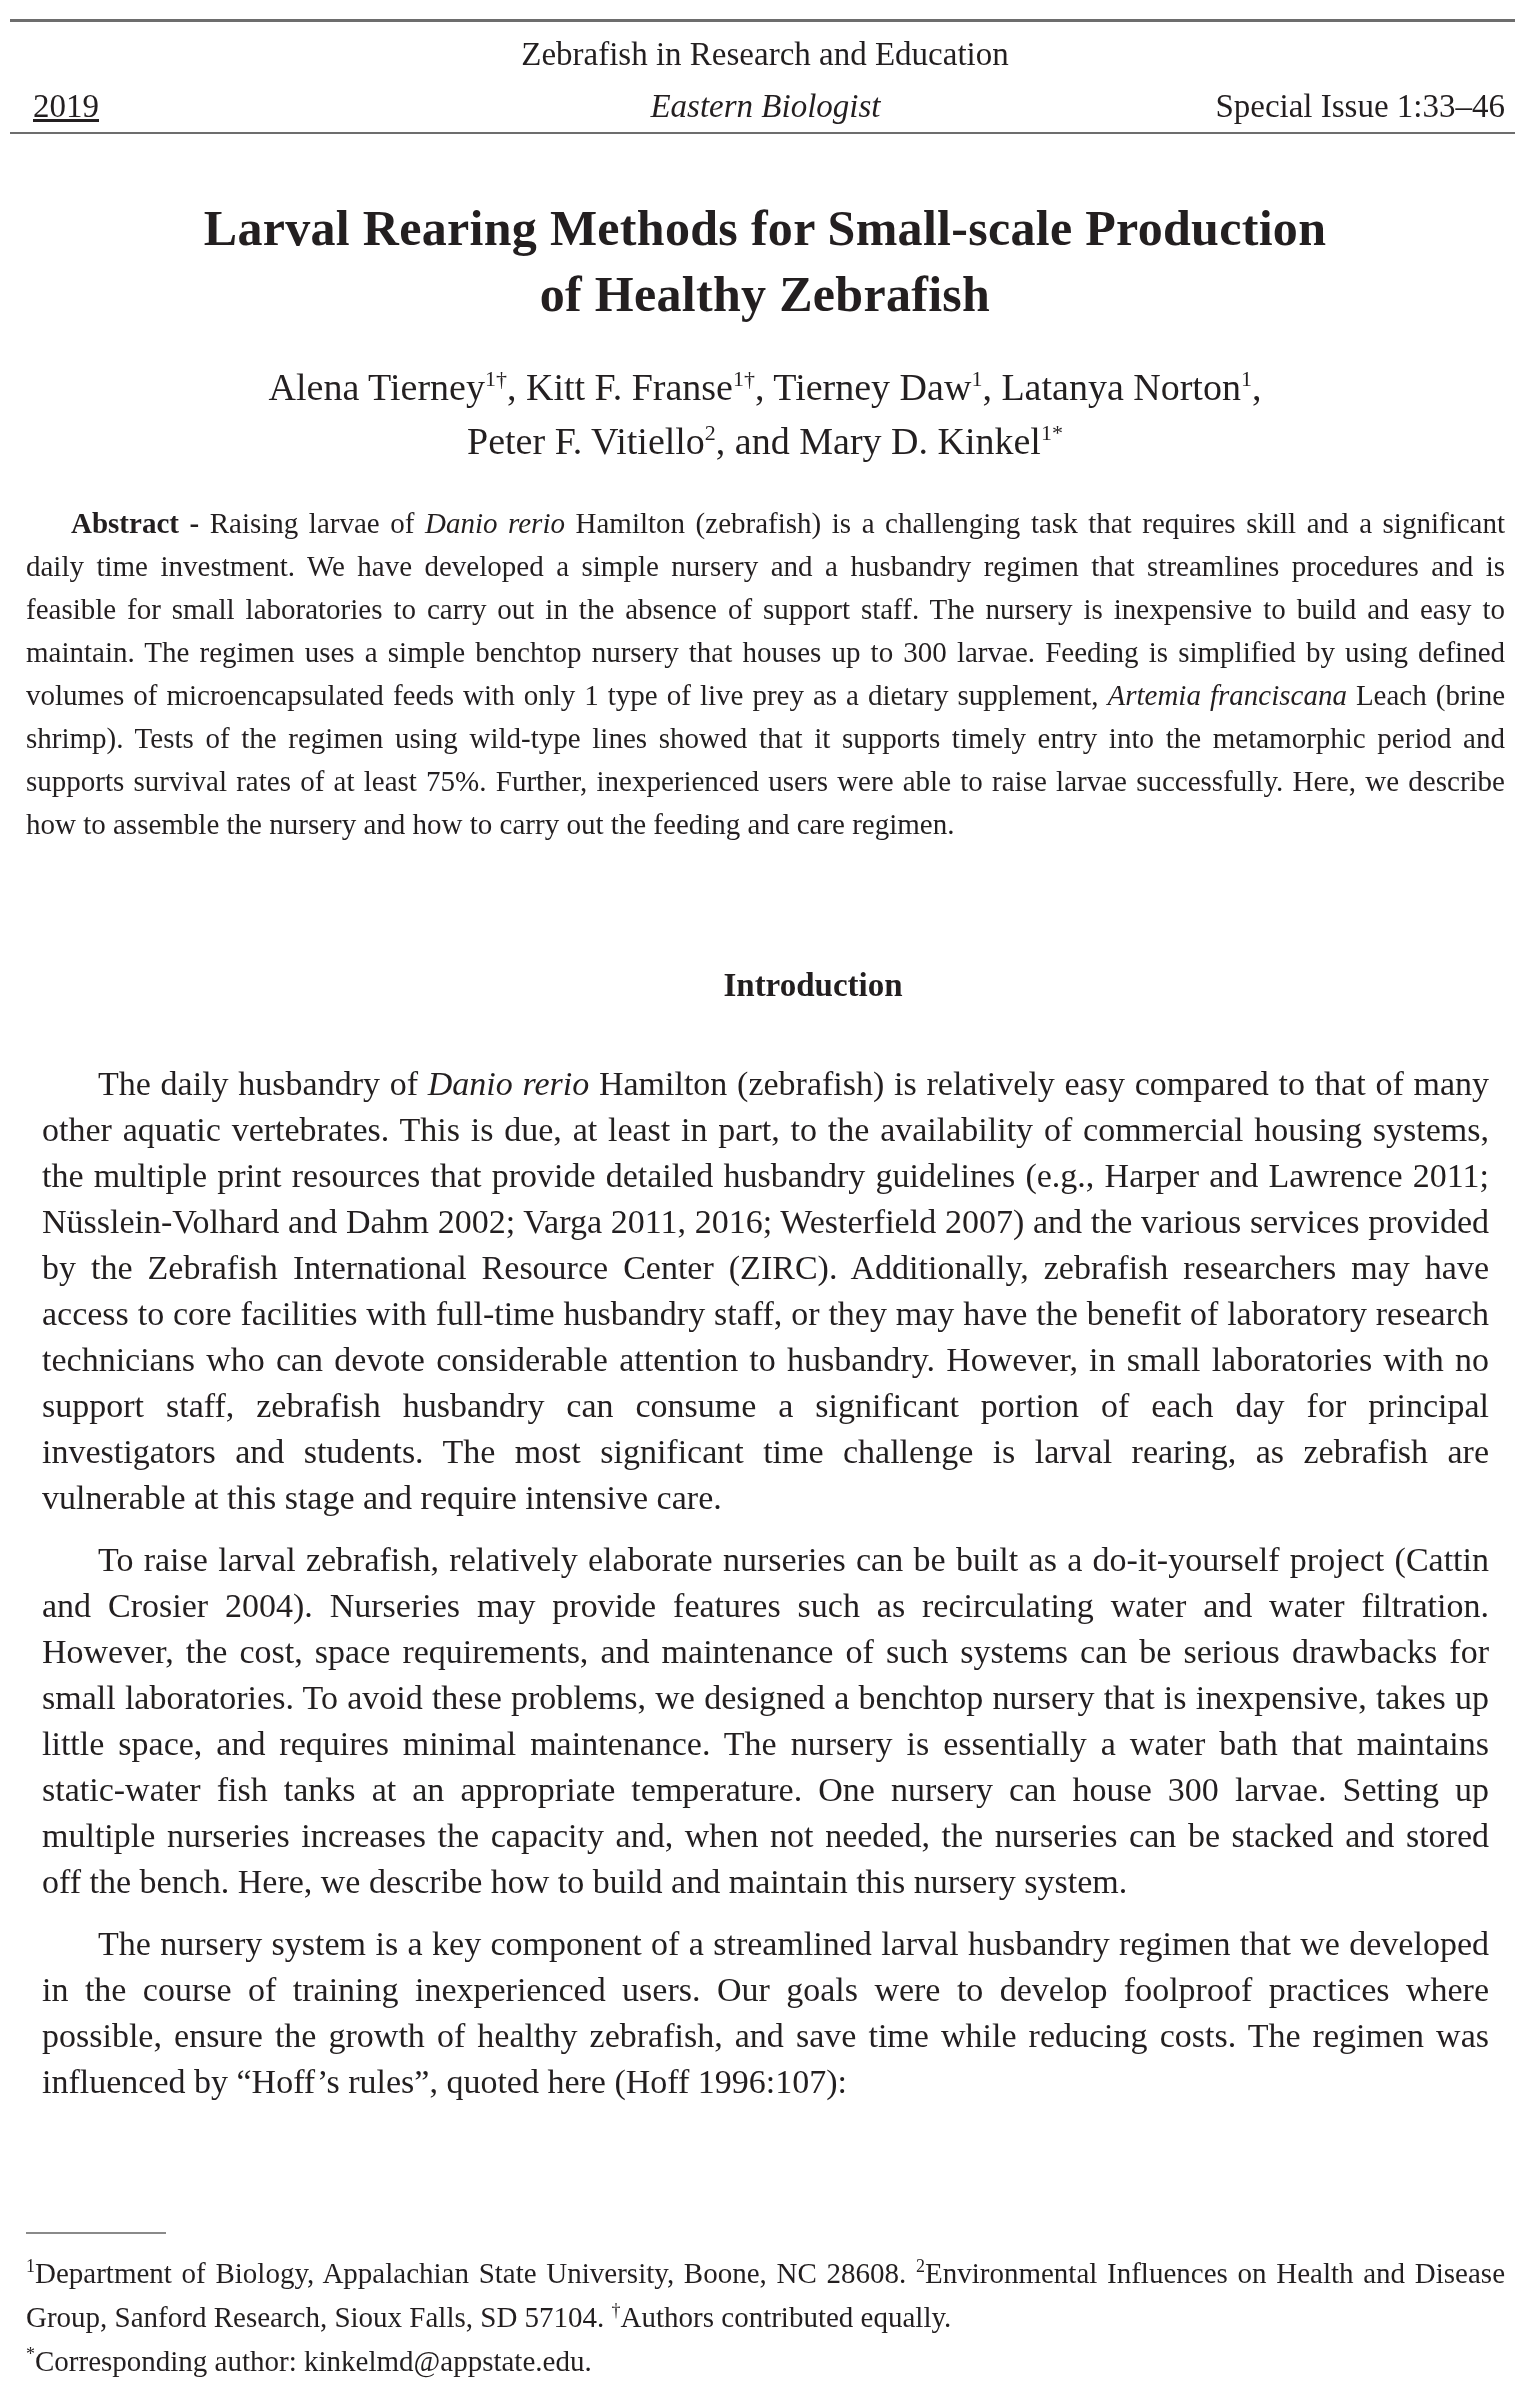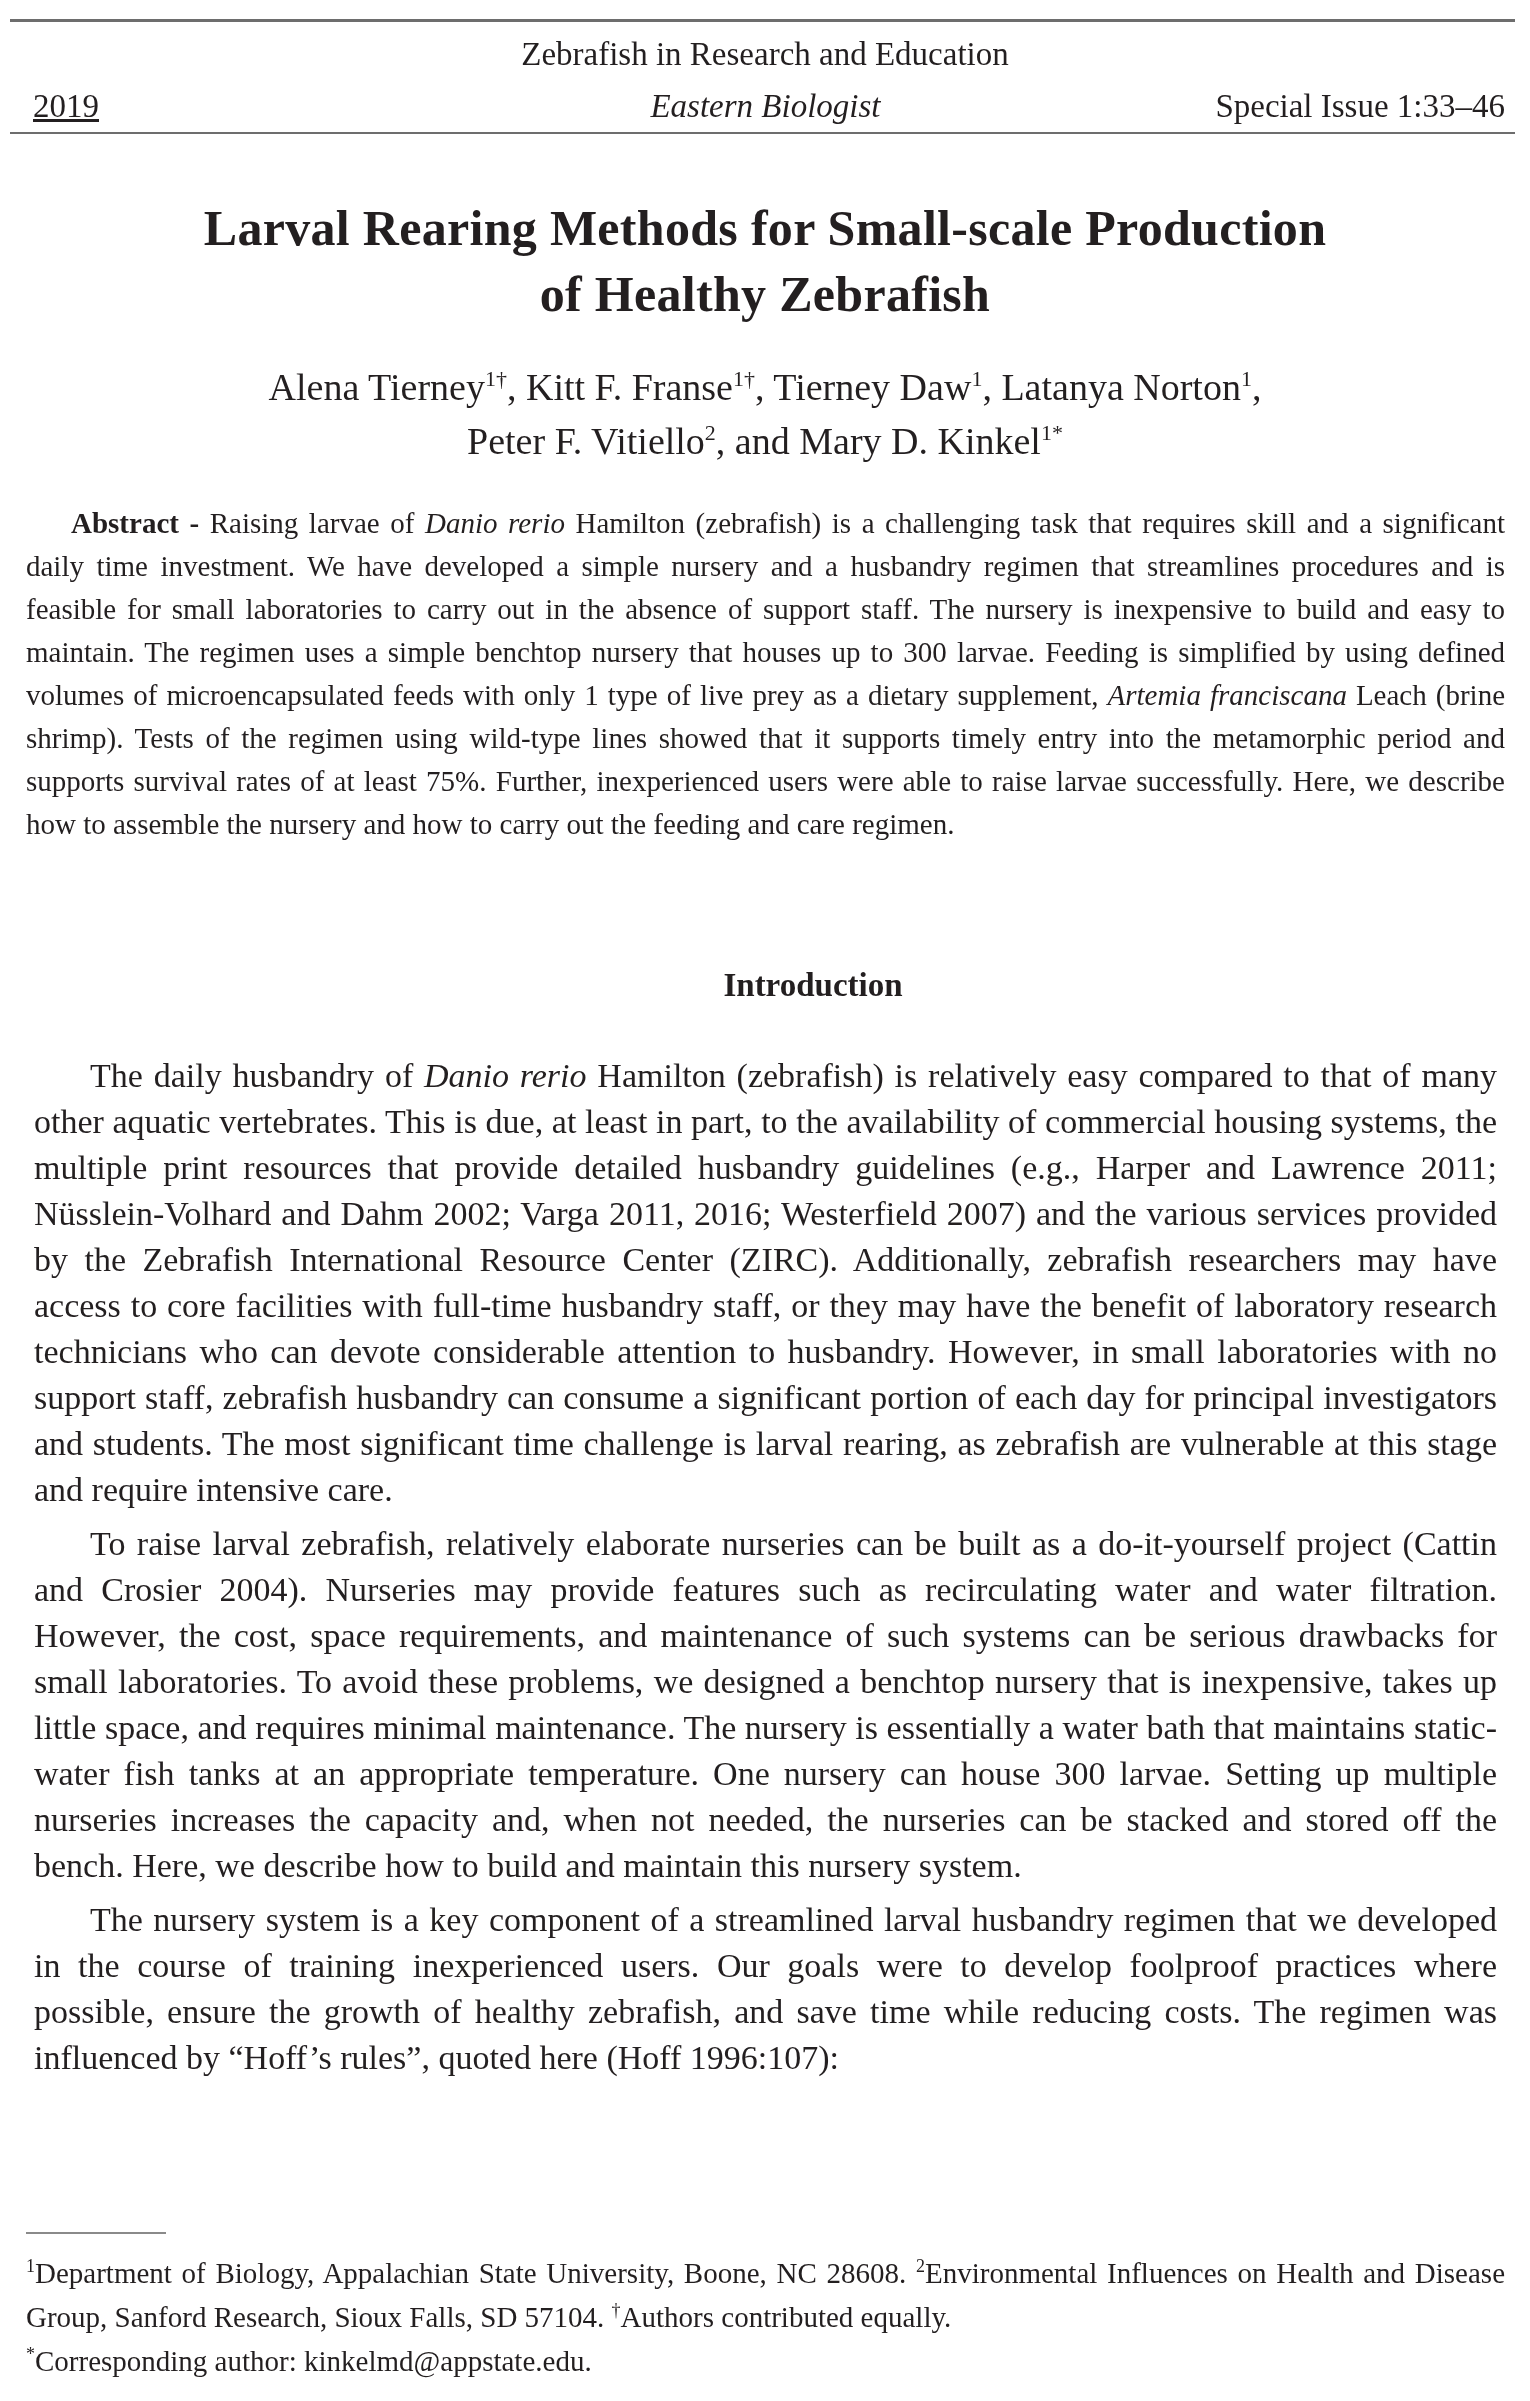--- a/index.html
+++ b/index.html
@@ -16,21 +16,21 @@
   .hdr-row .left { position: absolute; left: 7px; text-decoration: underline; }
   .hdr-row .mid { position: absolute; left: 0; width: 1479px; text-align: center; font-style: italic; }
   .hdr-row .right { position: absolute; right: 0; }
   .title { position: absolute; top: 195px; left: 0; width: 1530px; text-align: center; font-weight: bold; font-size: 50px; line-height: 66px; letter-spacing: 0.3px; }
   .authors { position: absolute; top: 360px; left: 0; width: 1530px; text-align: center; font-size: 38px; line-height: 54px; }
   .authors sup { font-size: 22px; line-height: 0; vertical-align: 14px; }
   .abstract { position: absolute; top: 502px; left: 26px; width: 1479px; font-size: 29px; line-height: 43px; text-align: justify; }
   .abstract .lbl { font-weight: bold; margin-left: 45px; }
   .section-heading { position: absolute; top: 963px; left: 0; width: 1530px; text-align: center; font-weight: bold; font-size: 33px; line-height: 40px; }
   .body { position: absolute; top: 1045px; left: 26px; width: 1479px; font-size: 34px; line-height: 46px; text-align: justify; }
-  .body p { margin: 8px; text-indent: 56px; }
+  .body p { margin: 16px; text-indent: 56px; }
   .fn-rule { position: absolute; top: 2232px; left: 26px; width: 140px; height: 2px; background: #8a8a8a; }
   .footnotes { position: absolute; top: 2251px; left: 26px; width: 1479px; font-size: 29px; line-height: 44px; text-align: justify; }
   .footnotes sup { font-size: 18px; line-height: 0; vertical-align: 11px; }
   em { font-style: italic; }
 </style>
 </head>
 <body>
 
 <div class="page">
   <div class="rule top"></div>

